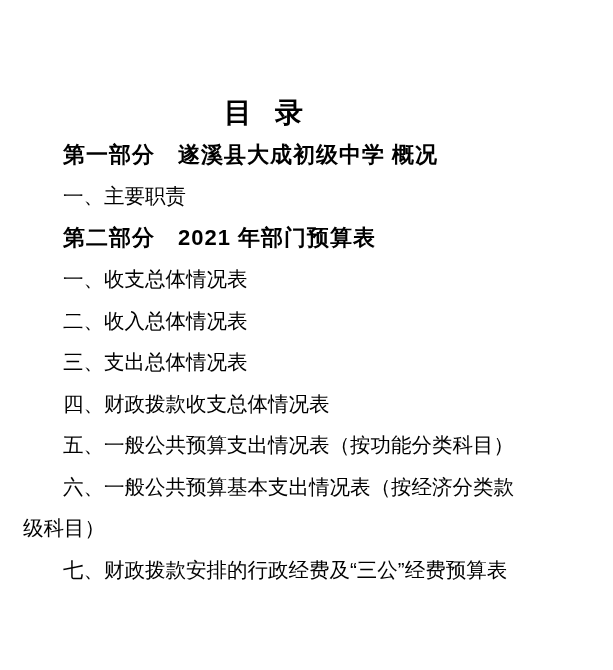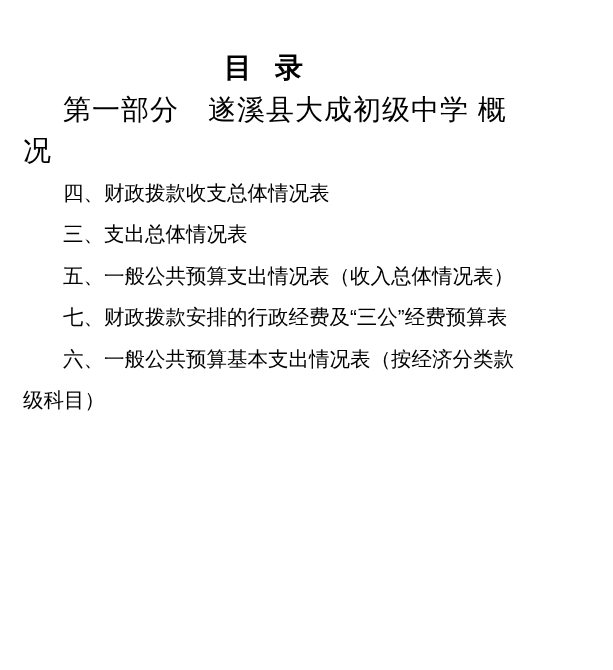--- a/index.html
+++ b/index.html
@@ -7,69 +7,73 @@
     padding: 0;
     background: #ffffff;
   }
   .page {
     position: relative;
     width: 567px;
     height: 670px;
     box-sizing: border-box;
     background: #ffffff;
     color: #000000;
-    padding: 47px 45px 0 23px;
+    padding: 92px 45px 0 23px;
     overflow: hidden;
     font-family: "Liberation Sans", sans-serif;
   }
   .page p {
     margin: 0;
     padding: 0;
     line-height: 41.5px;
     word-break: break-all;
   }
   .doc-title {
     font-size: 28px;
     font-weight: bold;
     width: 482px;
     text-align: center;
     word-spacing: 13px;
     letter-spacing: 1px;
   }
   .section-heading {
-    font-size: 28px;
-    font-weight: normal;
+    font-size: 22px;
+    font-weight: bold;
     text-indent: 40px;
     letter-spacing: 1px;
     white-space: pre-wrap;
   }
   .toc-item {
     font-size: 20.5px;
     font-weight: normal;
     text-indent: 40px;
   }
 </style>
 </head>
 <body>
 
 <div class="page">
 
   <p class="doc-title">目 录</p>
 
   <p class="section-heading">第一部分　遂溪县大成初级中学 概况</p>
 
+  <p class="toc-item">一、主要职责</p>
 
 
 
+  <p class="section-heading">第二部分　2021 年部门预算表</p>
 
+  <p class="toc-item">一、收支总体情况表</p>
 
+  <p class="toc-item">二、收入总体情况表</p>
+
+  <p class="toc-item">三、支出总体情况表</p>
 
   <p class="toc-item">四、财政拨款收支总体情况表</p>
 
-  <p class="toc-item">三、支出总体情况表</p>
+  <p class="toc-item">五、一般公共预算支出情况表（按功能分类科目）</p>
 
-  <p class="toc-item">五、一般公共预算支出情况表（收入总体情况表）</p>
+  <p class="toc-item">六、一般公共预算基本支出情况表（按经济分类款级科目）</p>
 
   <p class="toc-item">七、财政拨款安排的行政经费及“三公”经费预算表</p>
-
-  <p class="toc-item">六、一般公共预算基本支出情况表（按经济分类款级科目）</p>
 
 </div>
 
 </body></html>

